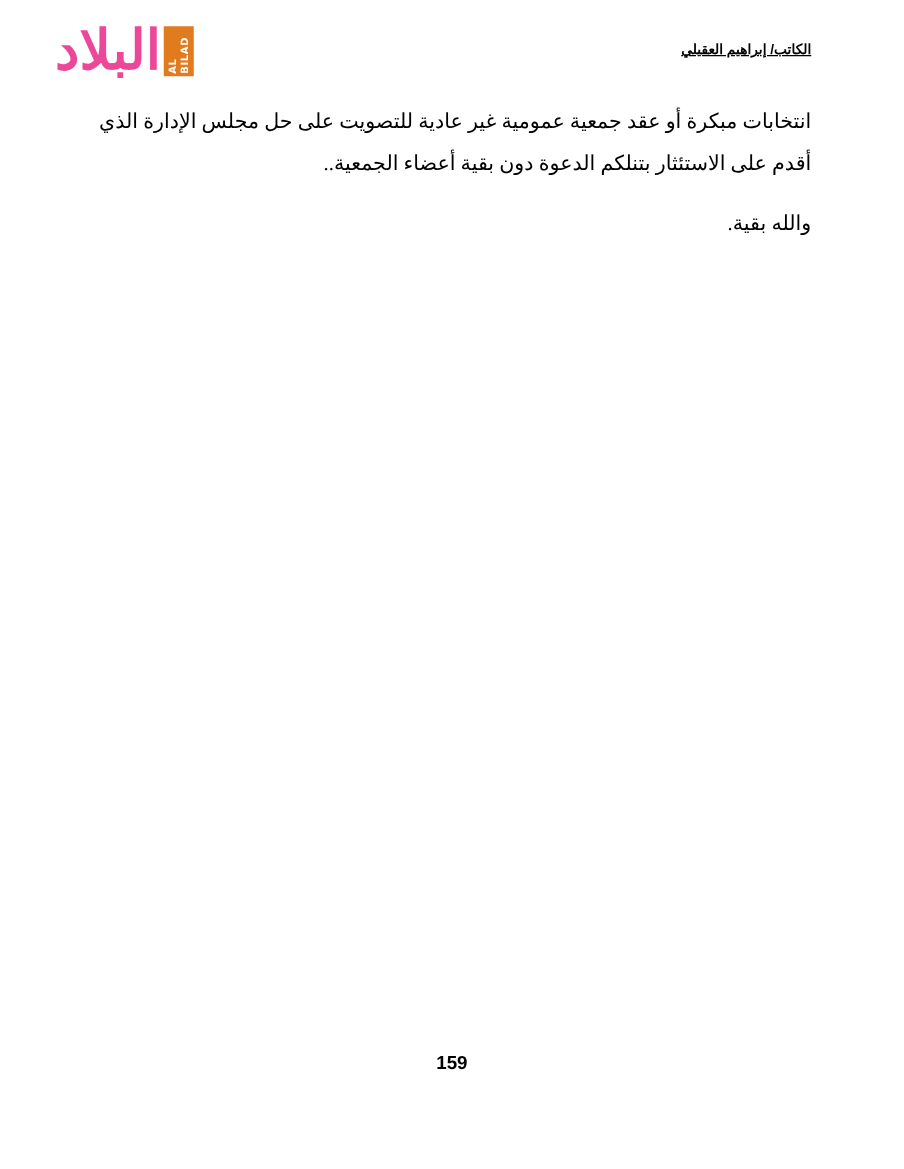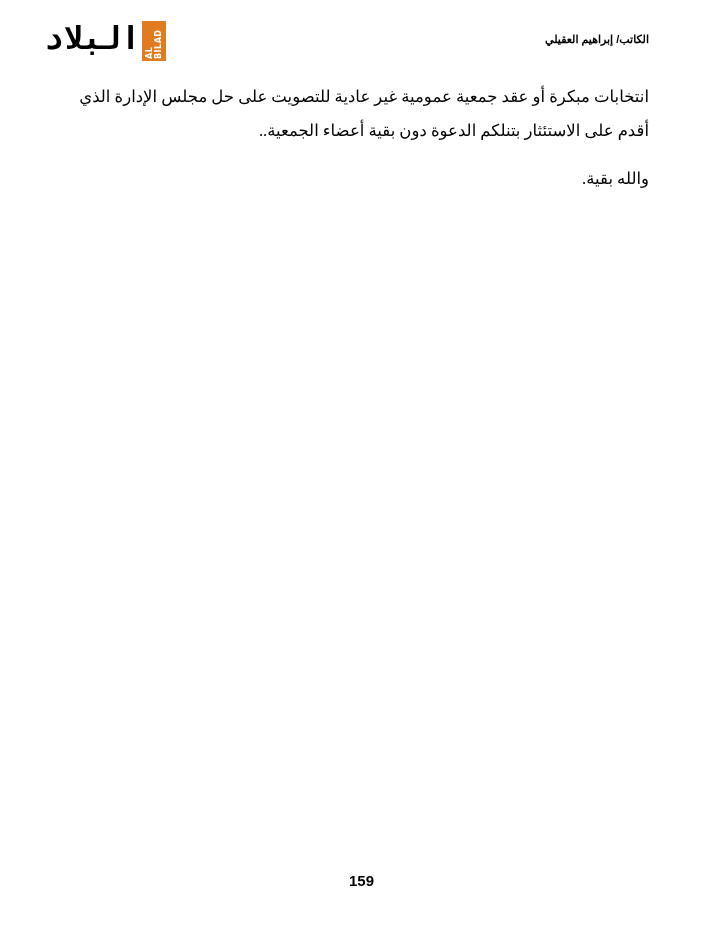--- a/index.html
+++ b/index.html
@@ -26,25 +26,25 @@
   
   .masthead {
     position: absolute;
     top: 18px;
     left: 44px;
     display: flex;
     align-items: center;
     direction: ltr;
   }
   .logo-wordmark {
-    font-family: Liberation Mono, monospace;
+    font-family: Liberation Serif, serif;
     font-weight: bold;
-    font-size: 32px;
+    font-size: 44px;
     line-height: 46px;
-    color: #000000;
+    color: #ec4899;
     letter-spacing: -1px;
     direction: rtl;
   }
   .logo-badge {
     background: #e07b1f;
     color: #ffffff;
     font-family: "DejaVu Sans", sans-serif;
     font-size: 8px;
     font-weight: bold;
     letter-spacing: 0.5px;
@@ -63,20 +63,21 @@
   .byline {
     position: absolute;
     top: 33px;
     right: 74px;
     font-family: "Liberation Sans", sans-serif;
     font-weight: bold;
     font-size: 11px;
     color: #000000;
     direction: rtl;
     text-align: right;
+    text-decoration: underline;
   }
 
   
   .body-text {
     position: absolute;
     top: 80px;
     right: 74px;
     width: 575px;
     direction: rtl;
     text-align: right;
@@ -87,21 +88,21 @@
     margin: 0;
     padding: 0;
   }
   .para + .para {
     margin-top: 14px;
   }
 
   
   .page-number {
     position: absolute;
-    bottom: 46px;
+    bottom: 76px;
     left: 0;
     width: 723px;
     text-align: center;
     font-family: "Liberation Sans", sans-serif;
     font-weight: bold;
     font-size: 15px;
     color: #000000;
     direction: ltr;
   }
 </style>

